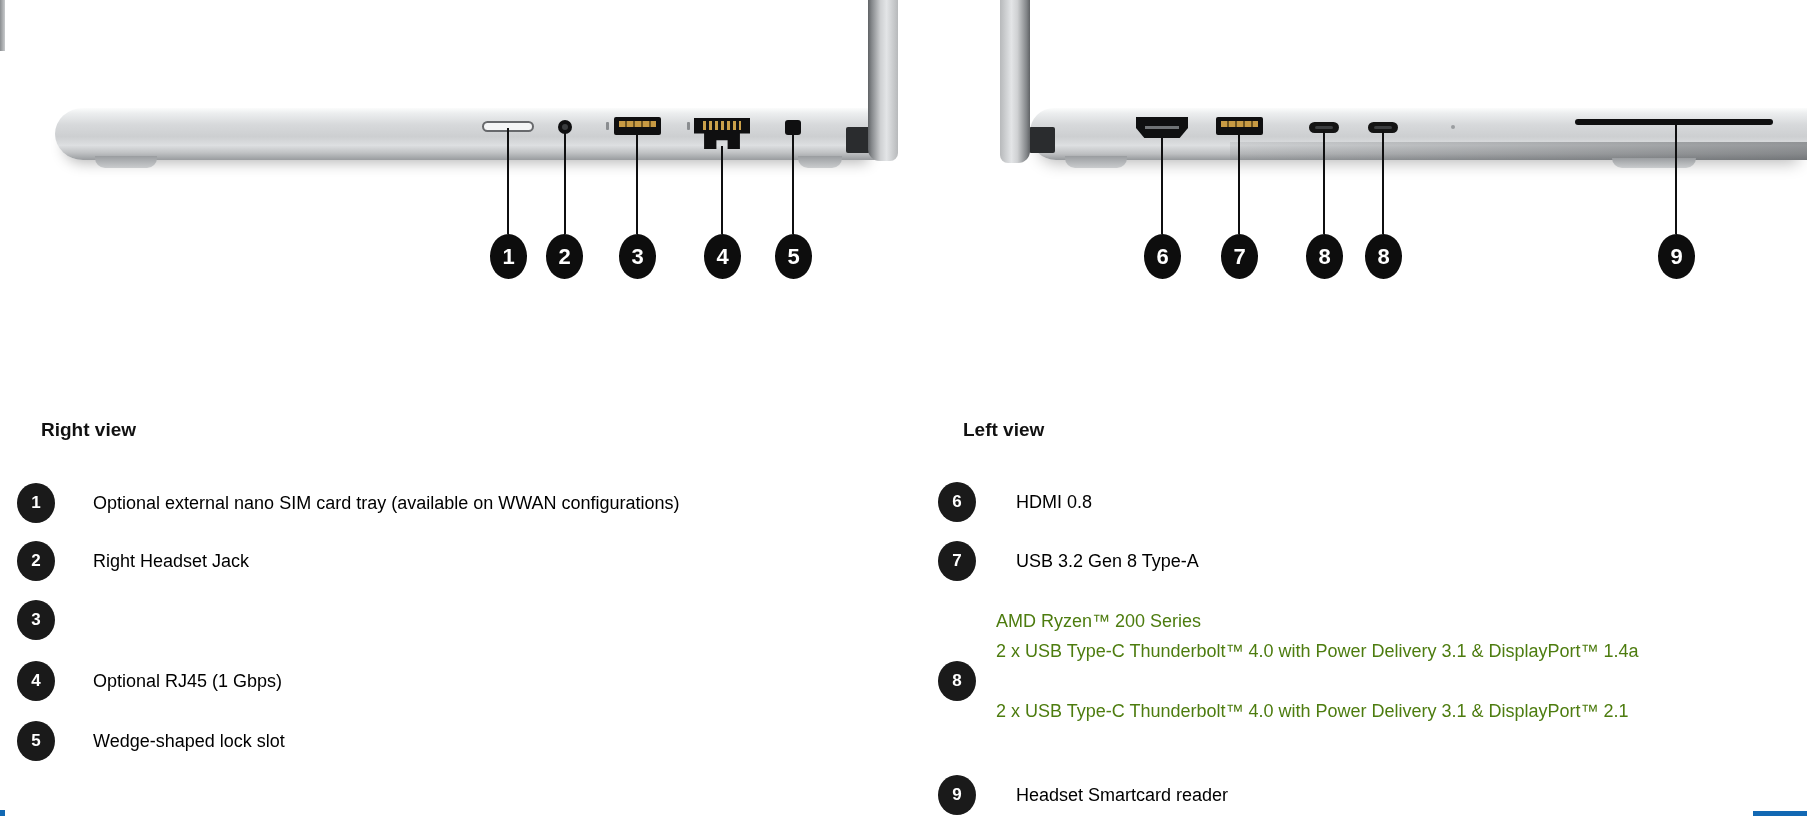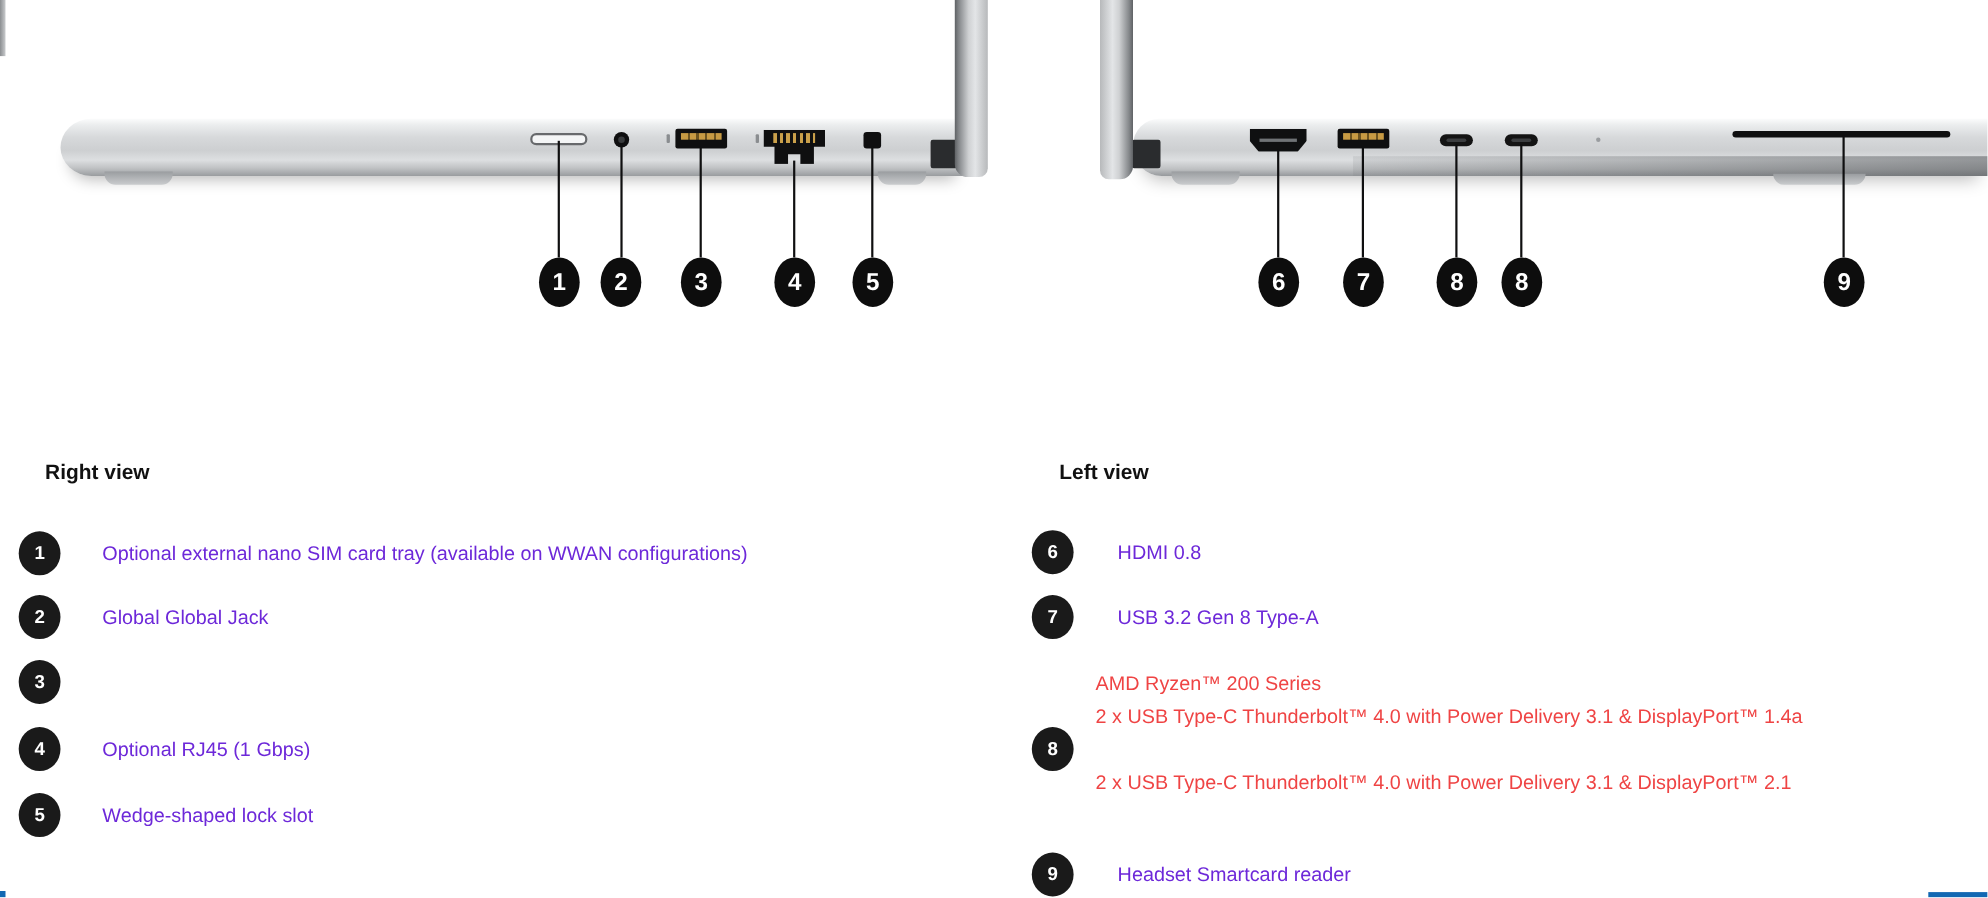--- a/index.html
+++ b/index.html
@@ -70,24 +70,24 @@
     color:#fff;font-size:22px;font-weight:bold;
   }
   
   .view-heading{font-size:19px;font-weight:bold;color:#111;}
   .item-row{display:flex;align-items:center;height:40px;}
   .badge{
     width:38px;height:40px;background:#1a1a1a;border-radius:50%;flex:0 0 38px;
     display:flex;align-items:center;justify-content:center;
     color:#fff;font-size:17px;font-weight:bold;
   }
-  .item-label{font-size:18px;color:#6d28d9;}
+  .item-label{font-size:18px;color:#000000;}
   .left-col .item-label{margin-left:38px;}
   .right-col-label{margin-left:40px;}
-  .multi-lines{font-size:18px;color:#ef4444;line-height:30px;}
+  .multi-lines{font-size:18px;color:#4d7c0f;line-height:30px;}
   .multi-lines .group2{margin-top:30px;}
   
   .blue-corner{background:#1268b3;}
 </style>
 </head>
 <body>
 
 <div class="screen">
 
   <div class="abs prev-image-sliver"></div>
@@ -182,21 +182,21 @@
 
   <div class="left-col">
     <div class="abs view-heading" style="left:41px;top:419px;">Right view</div>
 
     <div class="abs item-row" style="left:17px;top:483px;width:820px;">
       <div class="badge">1</div>
       <div class="item-label">Optional external nano SIM card tray (available on WWAN configurations)</div>
     </div>
     <div class="abs item-row" style="left:17px;top:541px;width:820px;">
       <div class="badge">2</div>
-      <div class="item-label">Global Global Jack</div>
+      <div class="item-label">Right Headset Jack</div>
     </div>
     <div class="abs item-row" style="left:17px;top:600px;width:820px;">
       <div class="badge">3</div>
     </div>
     <div class="abs item-row" style="left:17px;top:661px;width:820px;">
       <div class="badge">4</div>
       <div class="item-label">Optional RJ45 (1 Gbps)</div>
     </div>
     <div class="abs item-row" style="left:17px;top:721px;width:820px;">
       <div class="badge">5</div>

